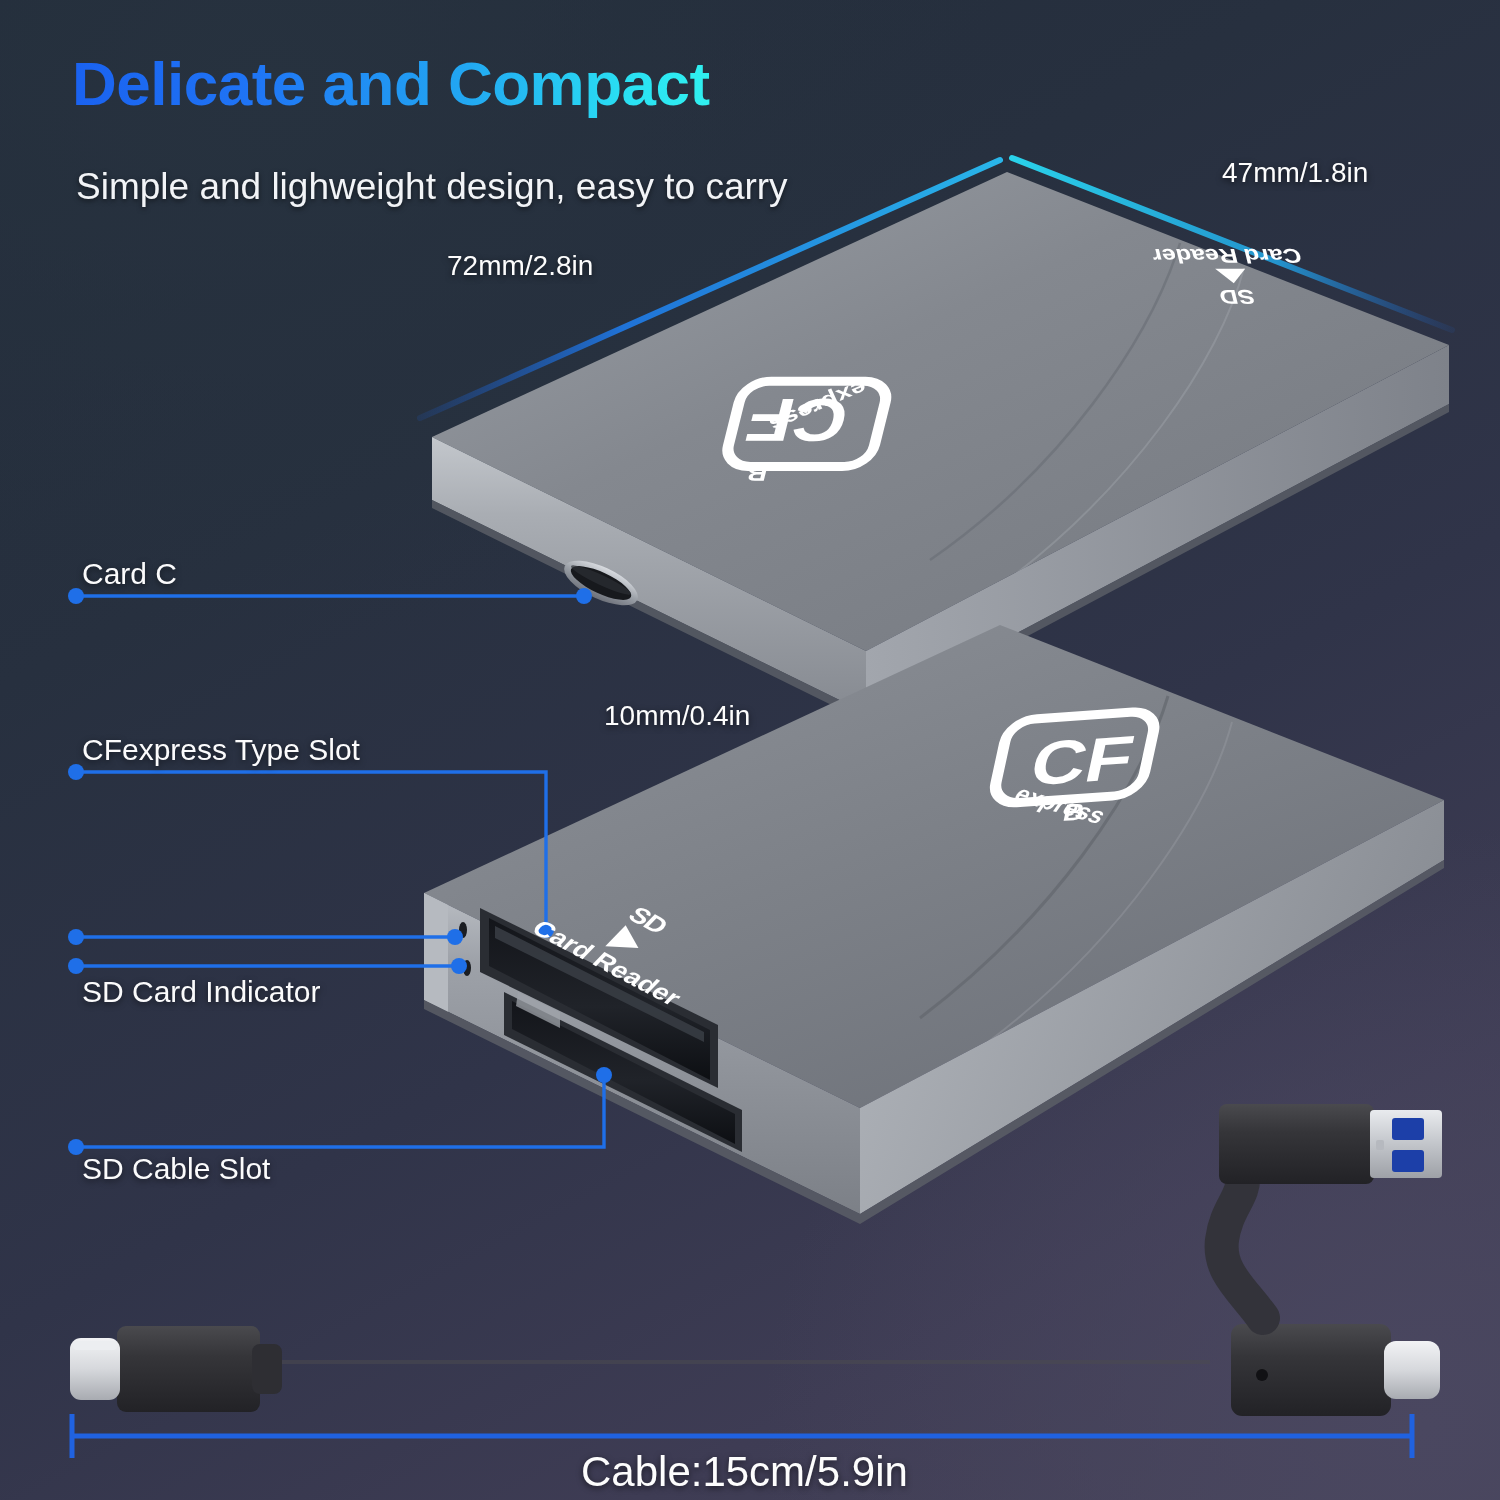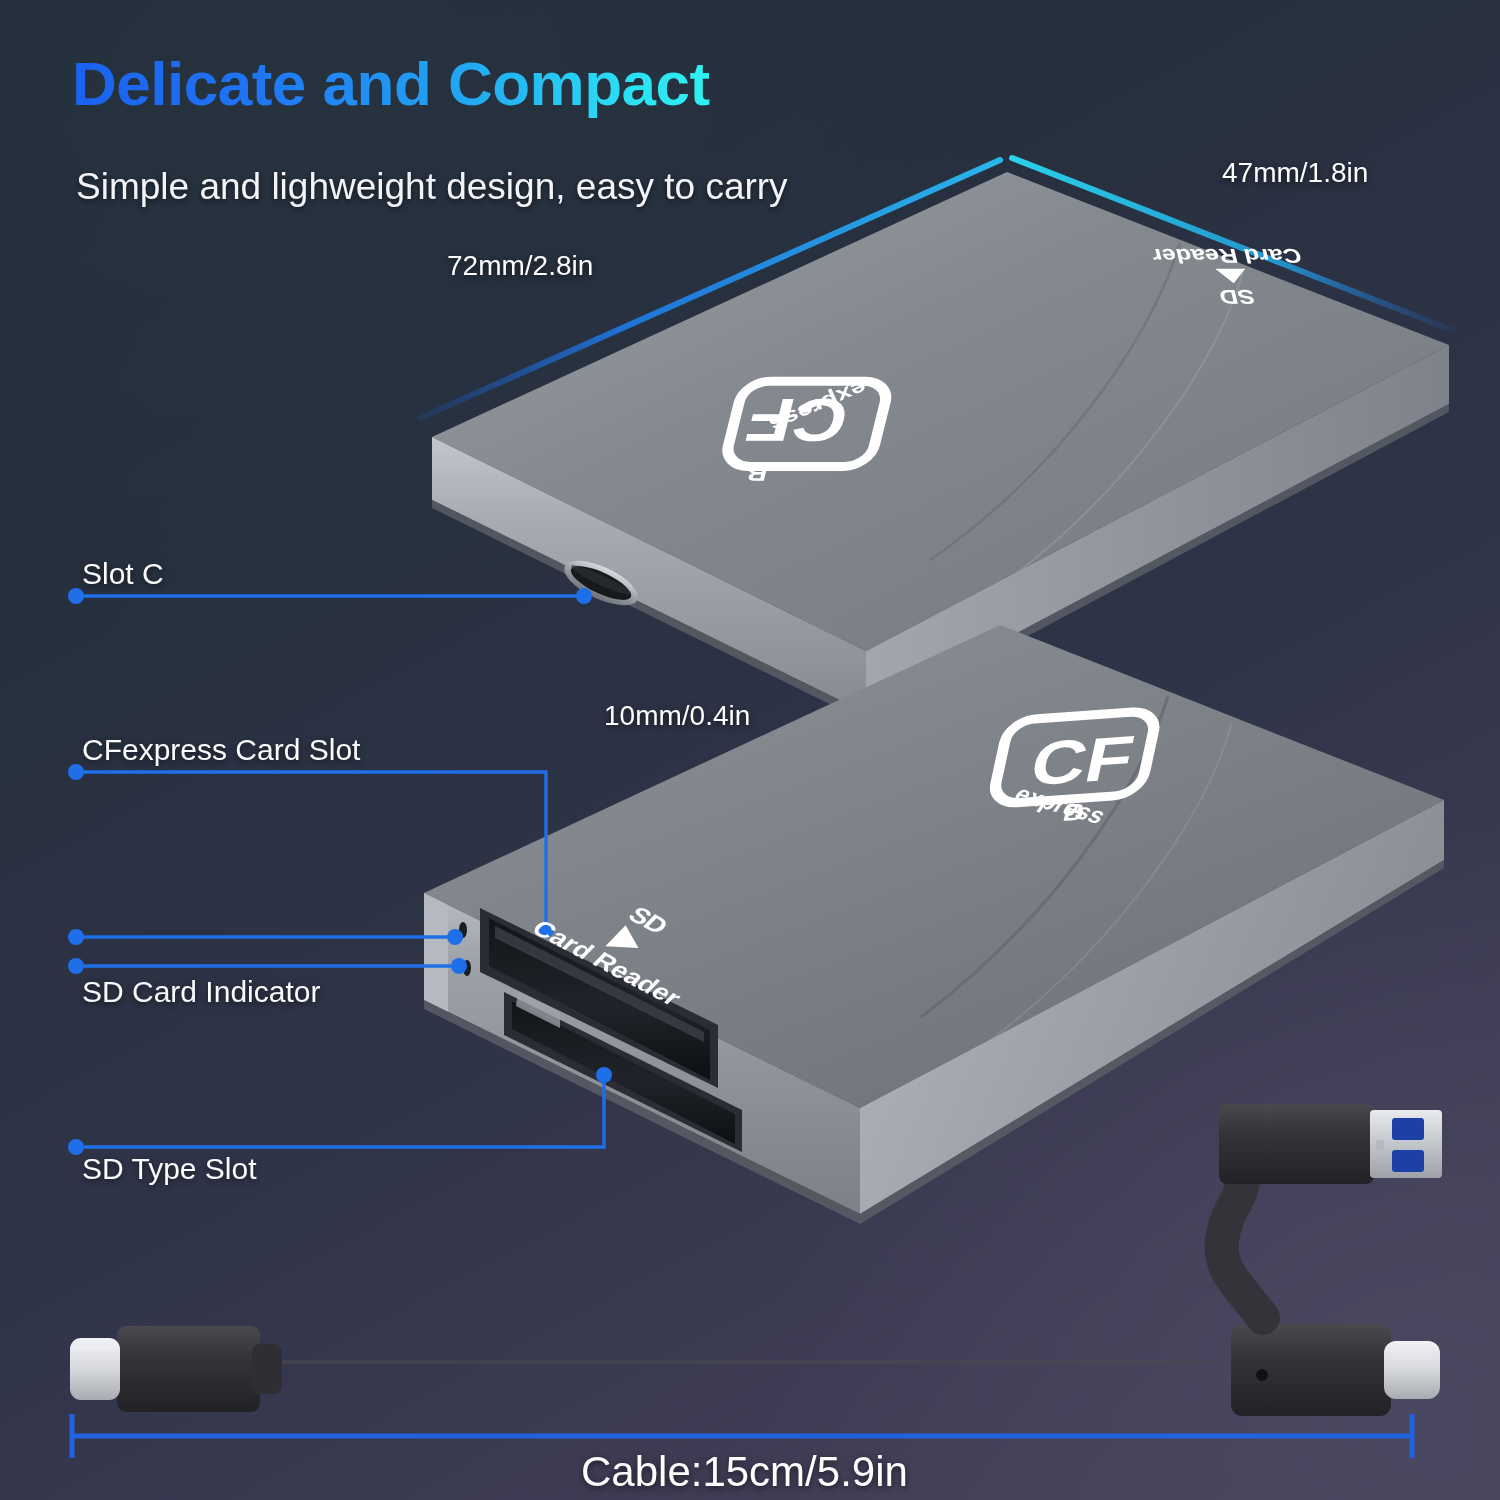--- a/index.html
+++ b/index.html
@@ -274,24 +274,24 @@
   </svg>
 
   <div class="title">Delicate and Compact</div>
   <div class="subtitle">Simple and lighweight design, easy to carry</div>
 
   <div class="dimtext" id="dim-72">72mm/2.8in</div>
   <div class="dimtext" id="dim-47">47mm/1.8in</div>
   <div class="dimtext" id="dim-10">10mm/0.4in</div>
   <div class="dimtext" id="dim-cable">Cable:15cm/5.9in</div>
 
-  <div class="callout" id="lbl-typec">Slot C</div>
-  <div class="callout" id="lbl-cfslot">CFexpress Card Slot</div>
+  <div class="callout" id="lbl-typec">Card C</div>
+  <div class="callout" id="lbl-cfslot">CFexpress Type Slot</div>
   <div class="callout" id="lbl-sdind">SD Card Indicator</div>
-  <div class="callout" id="lbl-sdslot">SD Type Slot</div>
+  <div class="callout" id="lbl-sdslot">SD Cable Slot</div>
 
   <div class="face" style="left:718px;top:348px;width:180px;height:150px;transform:rotate(180deg) skewX(-14deg) scaleY(0.82);">
     <svg viewBox="0 0 180 150" width="180" height="150">
       <rect x="18" y="22" width="146" height="104" rx="26" fill="none" stroke="#ffffff" stroke-width="11"></rect>
       <path d="M 86 14 L 150 14" stroke="#27303c" stroke-width="16" opacity="0"></path>
       <text x="52" y="104" font-family="Liberation Sans, sans-serif" font-size="74" font-weight="bold" fill="#ffffff">CF</text>
       <text x="46" y="128" font-family="Liberation Sans, sans-serif" font-size="26" font-weight="bold" fill="#ffffff" transform="rotate(-30 46 128)">express</text>
       <text x="118" y="24" font-family="Liberation Sans, sans-serif" font-size="28" font-weight="bold" fill="#ffffff">B</text>
     </svg>
   </div>

